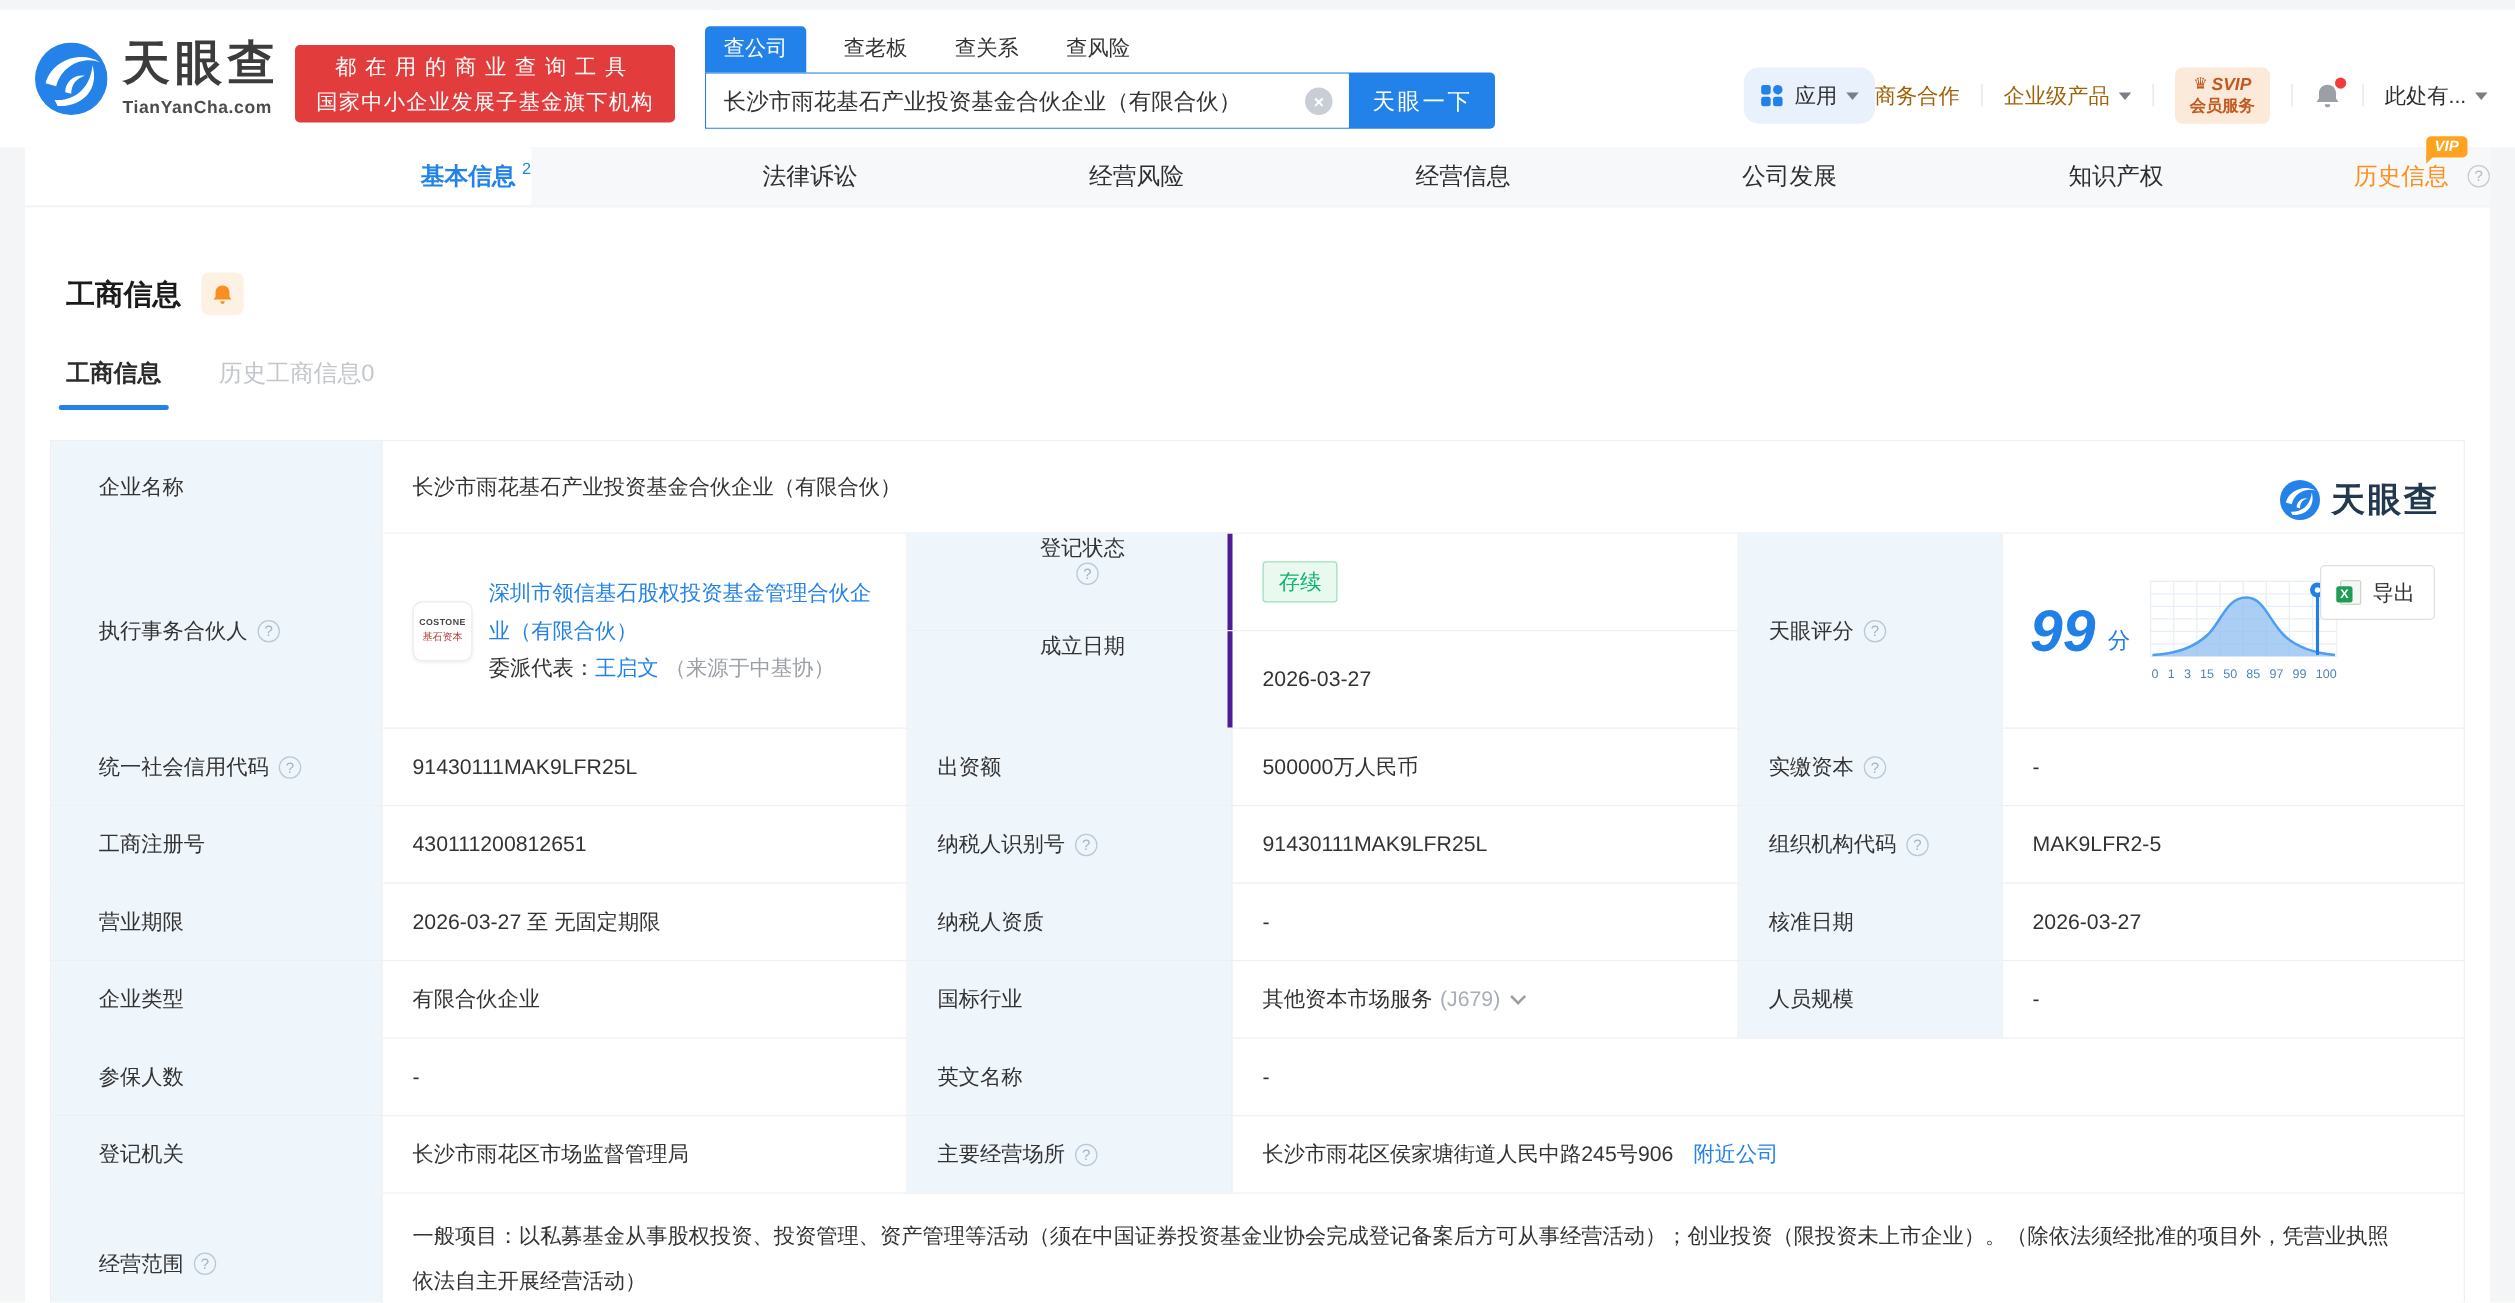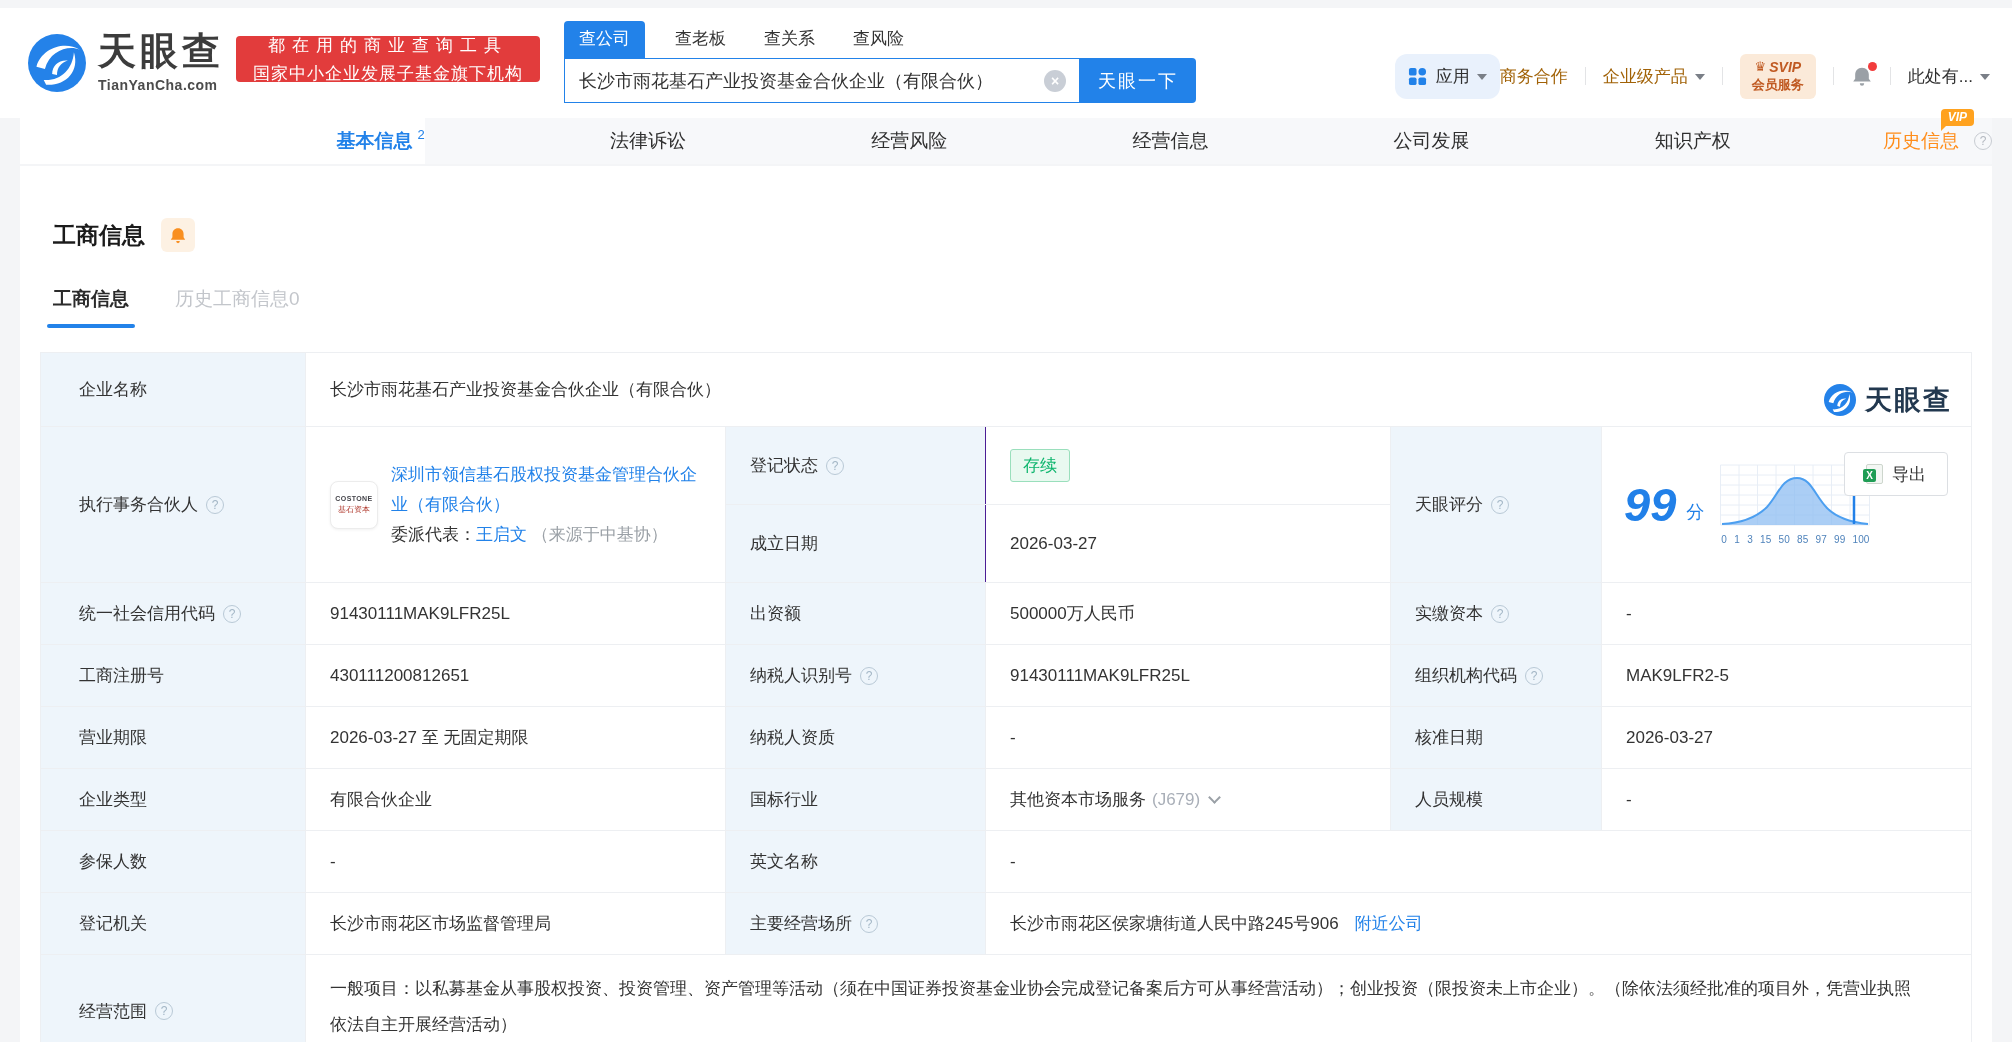--- a/index.html
+++ b/index.html
@@ -6,21 +6,21 @@
   body { font-family: "Liberation Sans", "DejaVu Sans", sans-serif; }
   .page { position:relative; width:2012px; height:1042px; background:#f4f5f7; overflow:hidden; }
 
   
   .header { position:absolute; top:8px; left:0; width:2012px; height:110px; background:#fff; }
   .logo { position:absolute; left:28px; top:24px; display:flex; align-items:center; gap:12px; }
   .logo-icon { width:58px; height:58px; }
   .logo-name { font-size:38px; font-weight:bold; color:#3c3c3c; letter-spacing:4px; line-height:1; }
   .logo-domain { font-size:14px; font-weight:bold; color:#4c4c4c; margin-top:7px; letter-spacing:.5px; }
 
-  .banner { position:absolute; left:236px; top:28px; width:304px; height:46px; background:#e23c3c;
+  .banner { position:absolute; left:236px; top:28px; width:304px; height:62px; background:#e23c3c;
             border-radius:4px; color:#fff; display:flex; flex-direction:column; justify-content:center;
             align-items:center; gap:5px; }
   .banner-l1 { font-size:17px; letter-spacing:7px; }
   .banner-l2 { font-size:17px; letter-spacing:1px; }
 
   .search { position:absolute; left:564px; top:13px; }
   .search-tabs { display:flex; align-items:flex-end; }
   .stab { font-size:17px; color:#333; margin-right:38px; padding:6px 0 8px; cursor:pointer; }
   .stab.active { background:#2282e9; color:#fff; padding:6px 15px 8px; border-radius:4px 4px 0 0; margin-right:30px; }
   .search-row { display:flex; }
@@ -69,21 +69,21 @@
   .bell-badge { width:34px; height:34px; background:#fdf1e3; border-radius:6px; margin-left:16px;
                 display:flex; align-items:center; justify-content:center; }
   .watermark { position:absolute; right:40px; top:216px; display:flex; align-items:center; gap:9px; }
   .wm-text { font-size:27px; font-weight:bold; color:#22384f; letter-spacing:2px; }
 
   .subtabs { margin:34px 0 0 13px; display:flex; align-items:flex-end; }
   .subtab-active { position:relative; font-size:19px; font-weight:bold; color:#2b2b2b; padding-bottom:16px; cursor:pointer; }
   .subtab-active::after { content:""; position:absolute; bottom:0; left:50%; transform:translateX(-50%);
                           width:88px; height:4px; background:#2282e9; border-radius:2px; }
   .subtab-inactive { font-size:19px; color:#c3c6cb; margin-left:46px; padding-bottom:16px; cursor:pointer; }
-  .export-btn { position:absolute; right:44px; top:286px; width:104px; height:44px; border:1px solid #dcdfe3;
+  .export-btn { position:absolute; right:44px; top:286px; width:92px; height:44px; border:1px solid #dcdfe3;
                 border-radius:4px; background:#fff; display:flex; align-items:center; justify-content:center;
                 gap:9px; font-size:17px; color:#333; cursor:pointer; }
   .xls-icon { position:relative; width:17px; height:20px; background:#f4f7f4; border:1px solid #cdd6cd; border-radius:2px; }
   .xls-icon::before { content:"X"; position:absolute; left:-4px; top:4px; width:13px; height:13px; background:#1f9d55;
                       color:#fff; font-size:10px; font-weight:bold; display:flex; align-items:center;
                       justify-content:center; border-radius:2px; }
 
   
   .biz-table { margin-top:24px; border:1px solid #edeff2; border-bottom:none; }
   .trow { display:flex; border-bottom:1px solid #edeff2; }
@@ -105,21 +105,21 @@
             display:flex; flex-direction:column; align-items:center; justify-content:center; margin-right:13px;
             box-shadow:0 1px 3px rgba(0,0,0,.06); }
   .p-logo-l1 { font-size:7px; font-weight:bold; color:#44444a; letter-spacing:.4px; }
   .p-logo-l2 { font-size:8px; color:#b03a2e; margin-top:2px; }
   .p-text { font-size:17px; line-height:30px; color:#333; }
 
   .mid-col { width:665px; display:flex; flex-direction:column; border-right:1px solid #edeff2; }
   .mid-row { flex:1; display:flex; }
   .mid-row + .mid-row { border-top:1px solid #edeff2; }
   .mid-row .cell { border-right:none; }
-  .mid-row .cl { border-right:1px solid #4c1d95; }
+  .mid-row .cl { border-right:4px solid #4c1d95;flex-direction:column; }
 
   .status-badge { display:inline-block; padding:4px 12px; background:#e9f9f0; border:1px solid #9adfbc;
                   border-radius:3px; color:#0db56d; font-size:17px; }
 
   .score-cell { padding-left:22px; gap:16px; }
   .score-num { font-size:47px; font-weight:bold; font-style:italic; color:#2180e8; line-height:1; }
   .score-unit { font-size:18px; color:#2180e8; margin-left:-6px; padding-top:14px; }
   .score-chart { width:150px; }
   .axis { display:flex; justify-content:space-between; font-size:10px; color:#4f83bb; margin-top:3px; padding:0 1px; }
 

